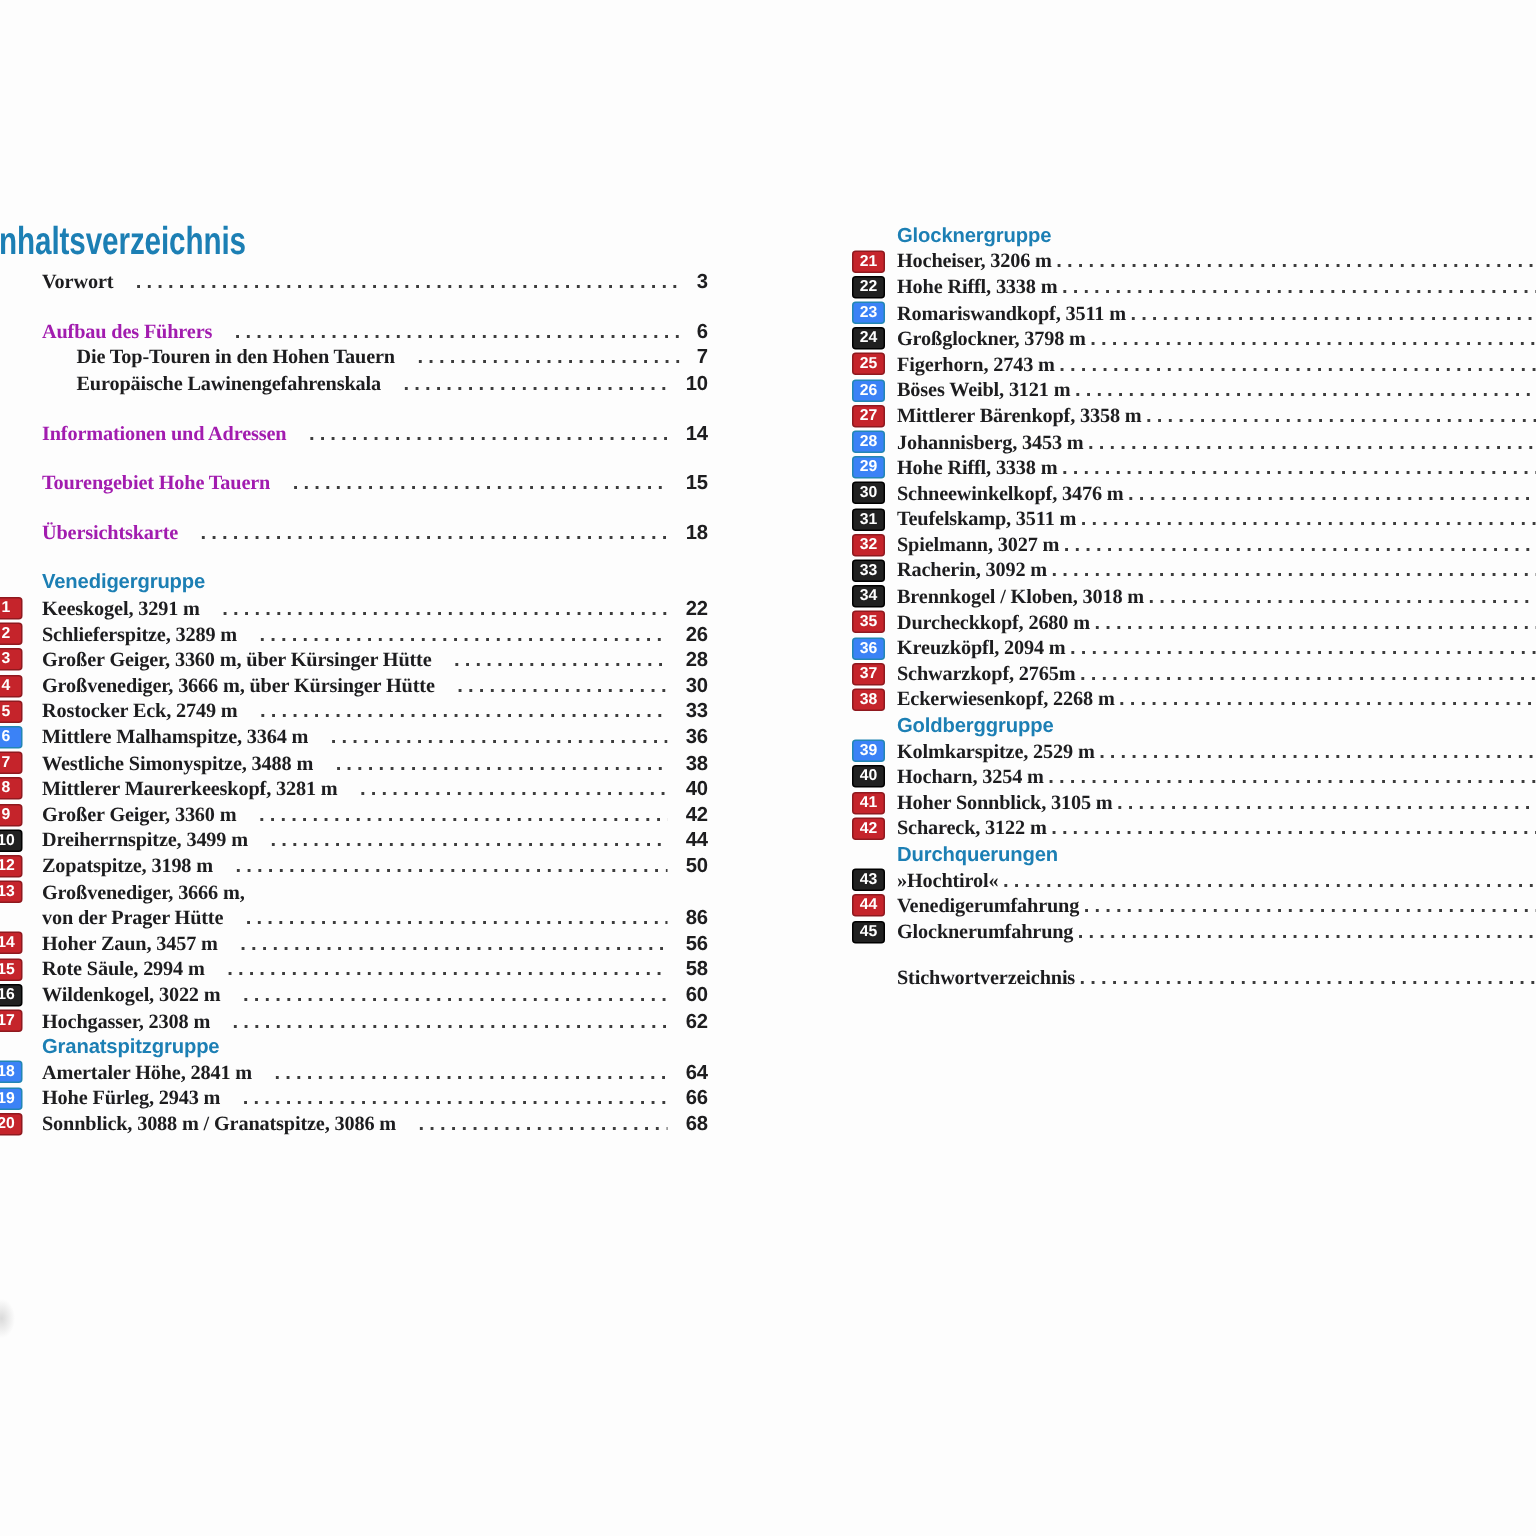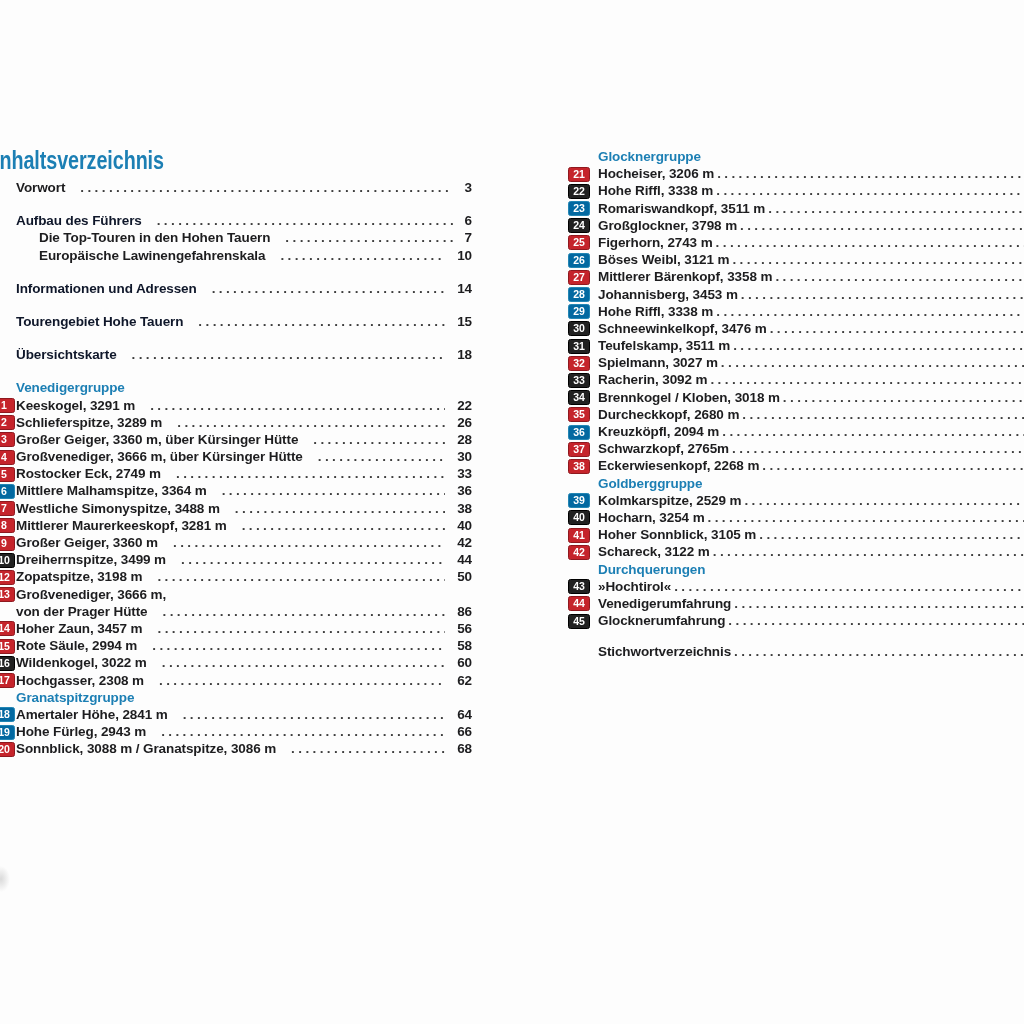--- a/index.html
+++ b/index.html
@@ -10,39 +10,39 @@
   .col-left{left:0;top:146px;width:472px;}
   .col-right{left:568px;top:148px;width:560px;}
 
   .page-title{color:#1c7fb4;font-size:26px;line-height:28px;margin:0 0 5px -6px;
               transform:scaleX(0.76);transform-origin:0 50%;white-space:nowrap;}
 
   .front-block{margin-bottom:16px;}
   .group{}
   .col-right .group:first-child{margin-top:0;}
   .group-heading{color:#1c7fb4;height:17.2px;}
-  .col-left .group-heading,.col-left .toc-row{padding-left:16px;gap:12px;}
+  .col-left .group-heading,.col-left .toc-row{padding-left:28px;gap:12px;}
   .col-right .group-heading,.col-right .toc-row{padding-left:30px;}
 
   .toc-row{height:17.2px;display:flex;align-items:baseline;position:relative;}
-  .name{white-space:nowrap;}
-  .name.blue{color:#0f172a;}
+  .name{white-space:nowrap;font-family:Liberation Serif, serif;}
+  .name.blue{color:#a21caf;}
   .name.ind{padding-left:23px;}
 
   .dots{flex:1;overflow:hidden;white-space:nowrap;min-width:0;padding-left:3px;color:#3c3c3c;}
   .dots::after{content:"................................................................................";
                letter-spacing:3.4px;}
   .pg{text-align:right;white-space:nowrap;}
 
   .badge{position:absolute;top:1.5px;width:20px;height:13px;border:1px solid #84cc16;border-radius:2.5px;
          color:#fff;font-size:10.5px;line-height:13px;text-align:center;letter-spacing:0;}
   .col-left .badge{left:-7px;}
   .col-right .badge{left:0;}
   .b-red{background:#c5242b;border-color:#8f191f;}
-  .b-cyan{background:#0369a1;border-color:#2286b4;}
+  .b-cyan{background:#3b82f6;border-color:#2286b4;}
   .b-black{background:#212121;border-color:#000;}
 
   .index-row{margin-top:14px;}
   .smudge{position:absolute;left:-8px;top:866px;width:18px;height:26px;
           background:radial-gradient(closest-side,#dadada,rgba(255,255,255,0));}
 </style>
 </head>
 <body>
 
 <div class="col col-left">

